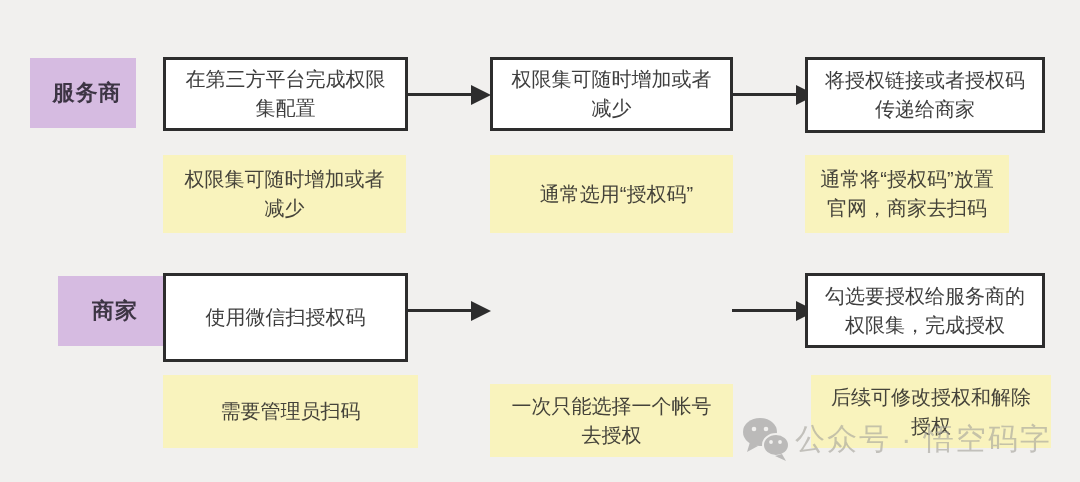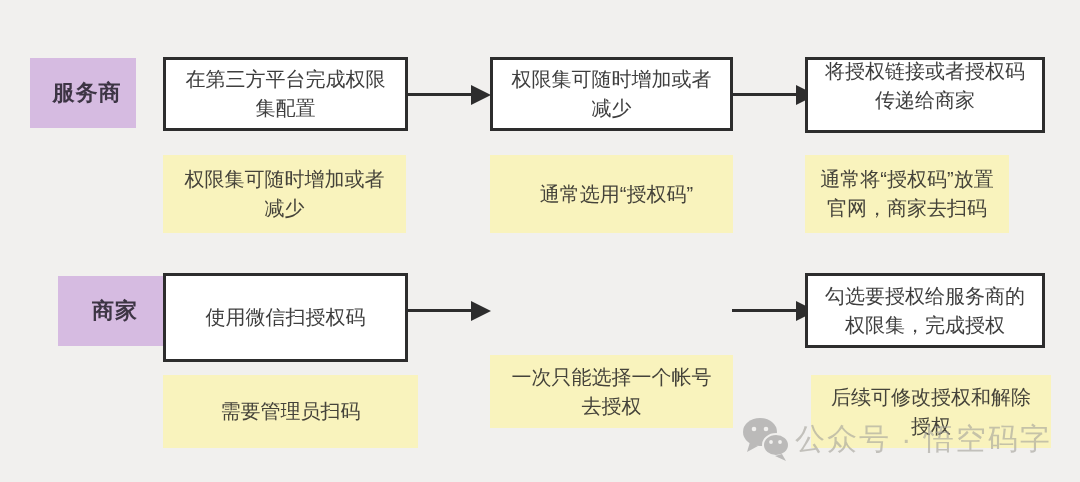--- a/index.html
+++ b/index.html
@@ -34,41 +34,41 @@
     border:3px solid #2d2d2d;
     color:#3e3e3e;
     font-size:20px;font-weight:500;
     line-height:1.45;
     display:flex;align-items:center;justify-content:center;
     text-align:center;
     padding:15px 12px;
   }
   .r1.c1{left:163px;top:57px;width:245px;height:74px;}
   .r1.c2{left:490px;top:57px;width:243px;height:74px;}
-  .r1.c3{left:805px;top:57px;width:240px;height:76px;align-items:flex-end;}
+  .r1.c3{left:805px;top:57px;width:240px;height:76px;}
   .r2b.c1{left:163px;top:273px;width:245px;height:89px;}
   .r2b.c2{left:490px;top:273px;width:243px;height:75px;}
   .r2b.c3{left:805px;top:273px;width:240px;height:75px;font-family:Liberation Serif, serif;}
   
   .note-box{
     position:absolute;
     box-sizing:border-box;
     background:#f9f3bd;
     color:#45433a;
     font-size:20px;font-weight:500;
     line-height:1.45;
     display:flex;align-items:center;justify-content:center;
     text-align:center;
     padding:0 14px;
   }
   .n1.c1{left:163px;top:155px;width:243px;height:78px;}
   .n1.c2{left:490px;top:155px;width:243px;height:78px;padding-left:24px;}
   .n1.c3{left:787px;top:155px;width:204px;height:78px;margin-left:18px;}
   .n2.c1{left:163px;top:375px;width:255px;height:73px;}
-  .n2.c2{left:490px;top:355px;width:243px;height:73px;}
+  .n2.c2{left:490px;top:384px;width:243px;height:73px;}
   .n2.c3{left:805px;top:375px;width:240px;height:73px;margin-left:6px;}
   
   .arrow{position:absolute;width:84px;height:20px;}
   .arrow .shaft{
     position:absolute;left:0;top:8px;width:66px;height:3px;background:#2d2d2d;
   }
   .arrow .head{
     position:absolute;right:0;top:0;width:0;height:0;
     border-top:10px solid transparent;
     border-bottom:10px solid transparent;

